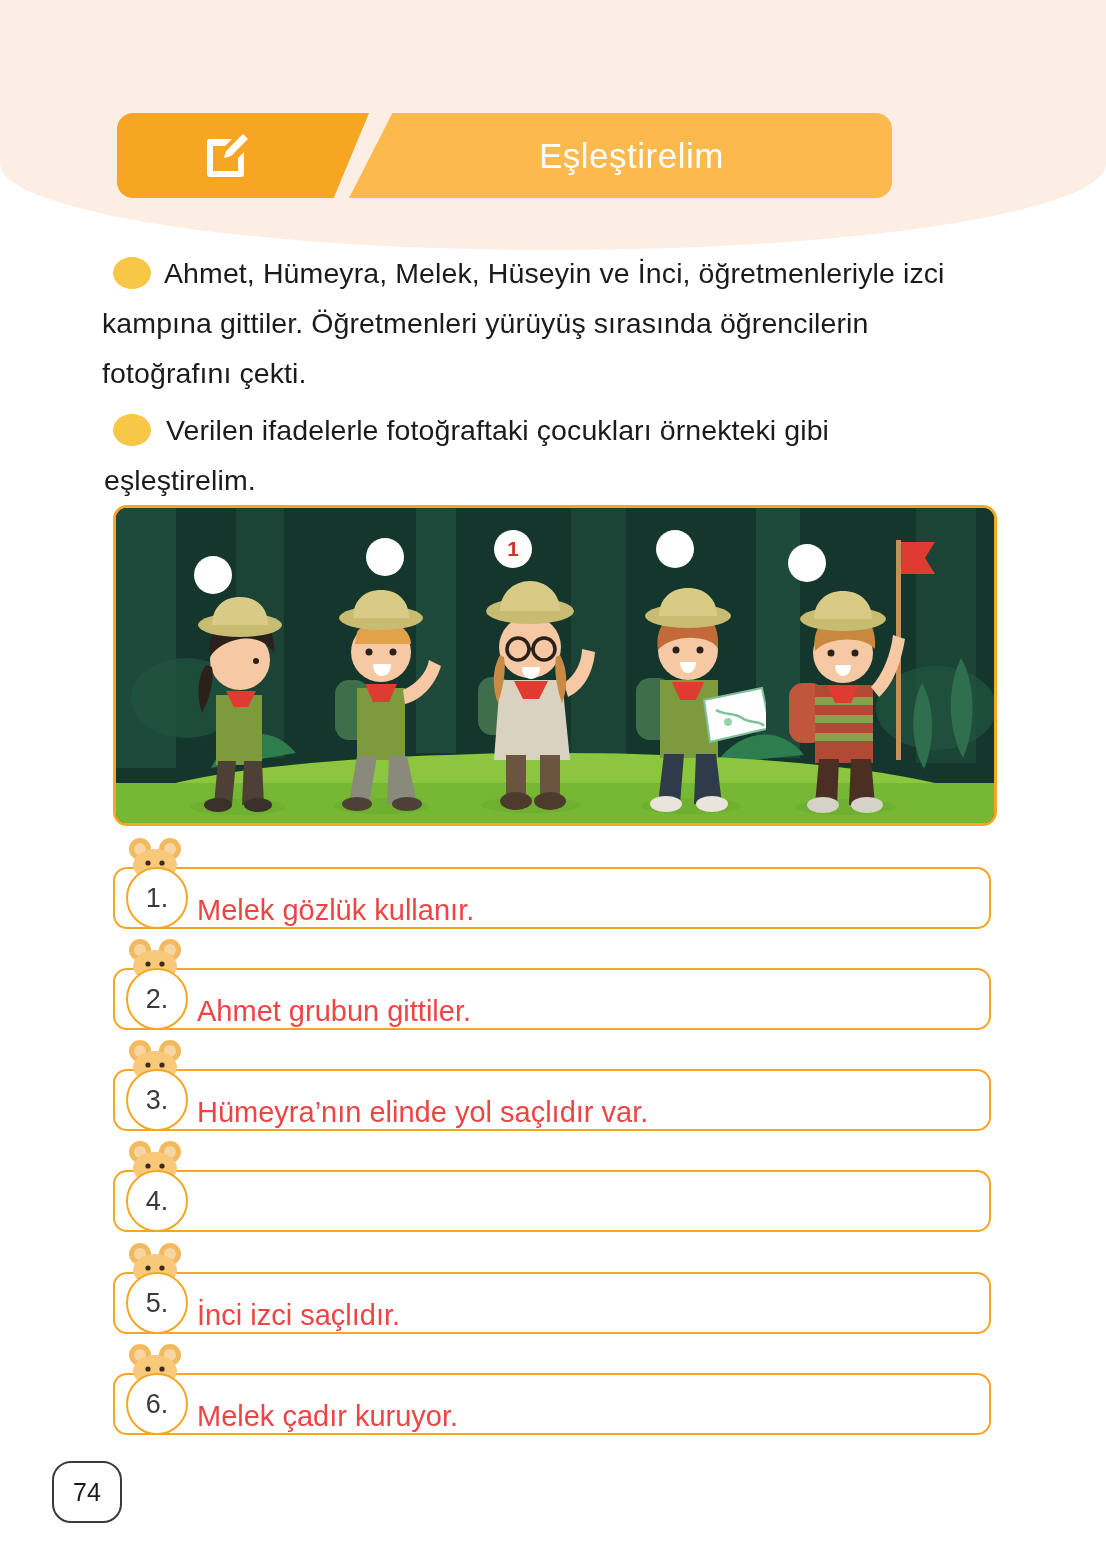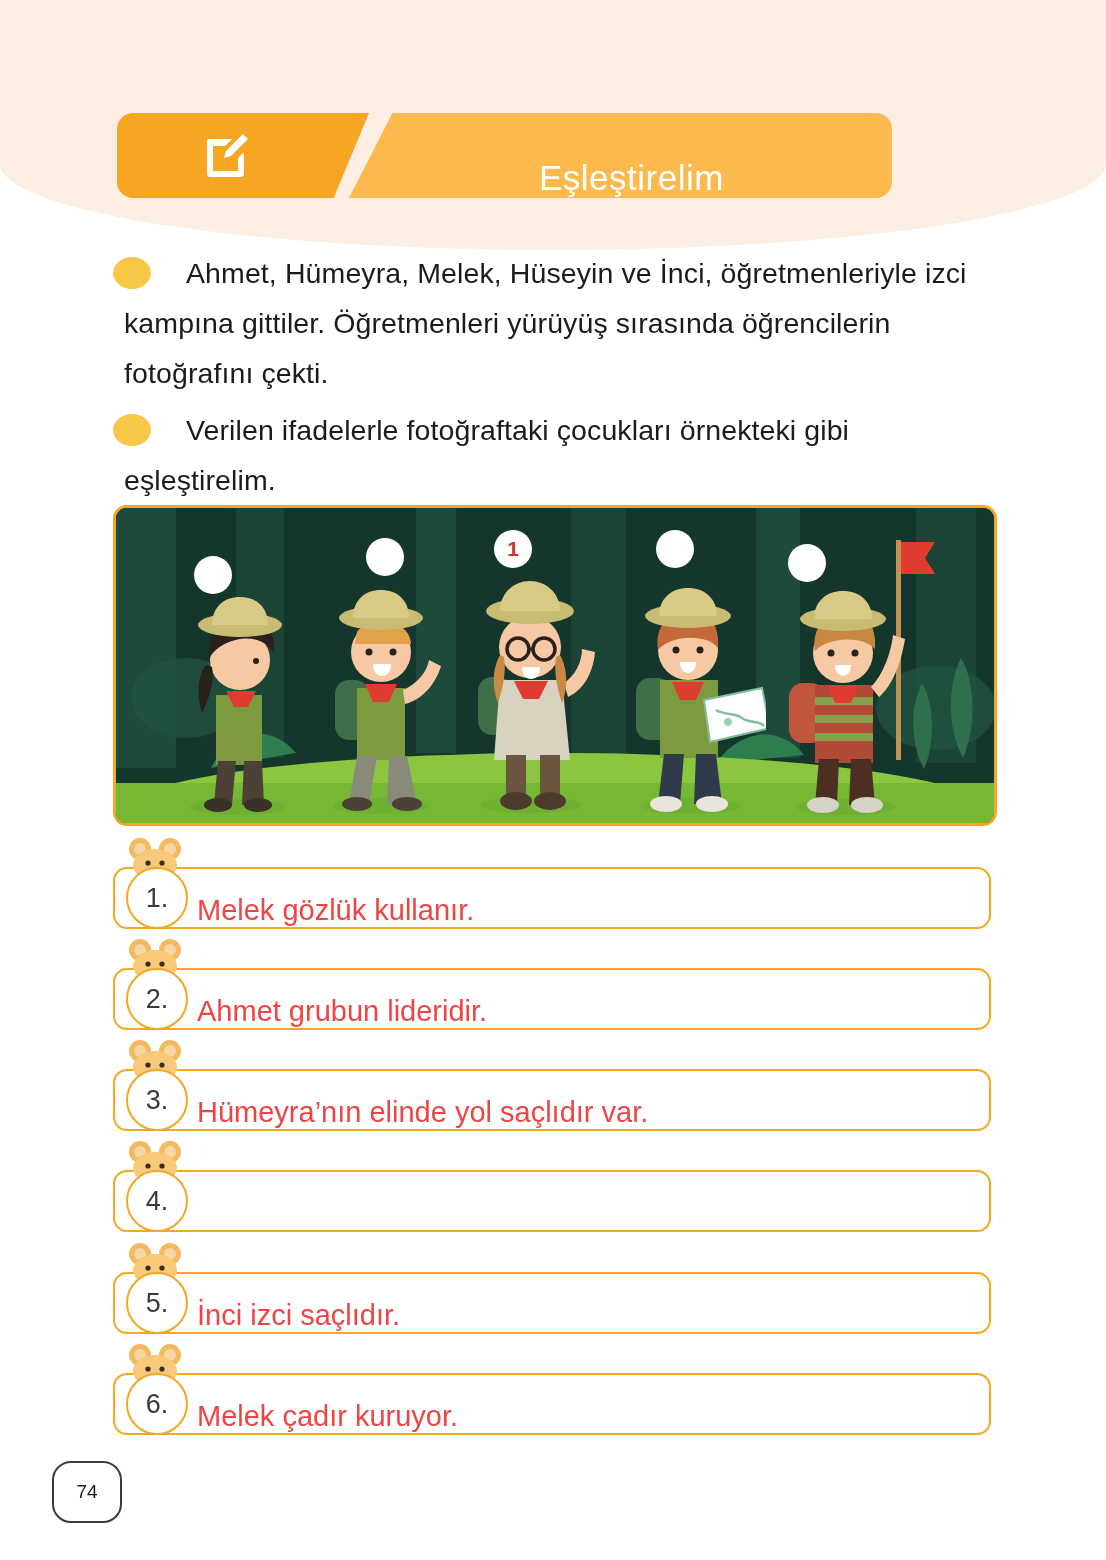--- a/index.html
+++ b/index.html
@@ -62,41 +62,41 @@
     position: absolute;
     left: 232px;
     top: 0;
     width: 543px;
     height: 85px;
     background: #fcb94d;
     border-top-right-radius: 16px;
     border-bottom-right-radius: 16px;
     clip-path: polygon(8% 0, 100% 0, 100% 100%, 0 100%);
     display: flex;
-    align-items: flex-end;
+    align-items: center;
     padding-left: 190px;
     box-sizing: border-box;
   }
   .banner-title {
     color: #ffffff;
     font-size: 35px;
     letter-spacing: .5px;
   }
   .pencil-icon svg { display: block; }
 
   
   .para {
     position: absolute;
     font-size: 28.5px;
     line-height: 50px;
     color: #1b1b1b;
     letter-spacing: .1px;
   }
-  .para-1 { left: 124px; top: 248px; width: 878px; }
-  .para-2 { left: 124px; top: 405px; width: 878px; }
+  .para-1 { left: 102px; top: 248px; width: 878px; }
+  .para-2 { left: 104px; top: 405px; width: 878px; }
   .para .indent { display: inline-block; width: 62px; }
   .bullet-dot {
     position: absolute;
     width: 38px;
     height: 32px;
     border-radius: 50%;
     background: #f9c746;
   }
   .bullet-1 { left: 113px; top: 257px; }
   .bullet-2 { left: 113px; top: 414px; }
@@ -196,21 +196,21 @@
     position: absolute;
     left: 52px;
     top: 1461px;
     width: 66px;
     height: 58px;
     border: 2.5px solid #3a3a3a;
     border-radius: 19px;
     display: flex;
     align-items: center;
     justify-content: center;
-    font-size: 19px;
+    font-size: 25px;
     color: #1b1b1b;
     background: #ffffff;
   }
 </style>
 </head>
 <body>
 
 <div class="top-band"></div>
 
 <div class="page">
@@ -383,21 +383,21 @@
         <circle cx="46" cy="14" r="11" fill="#f3b95f"></circle>
         <circle cx="16" cy="14" r="6" fill="#f7d6a4"></circle>
         <circle cx="46" cy="14" r="6" fill="#f7d6a4"></circle>
         <ellipse cx="31" cy="30" rx="22" ry="16" fill="#f7c978"></ellipse>
         <circle cx="24" cy="28" r="2.6" fill="#3a2b1d"></circle>
         <circle cx="38" cy="28" r="2.6" fill="#3a2b1d"></circle>
         <ellipse cx="31" cy="36" rx="3" ry="2.2" fill="#e0895e"></ellipse>
       </svg>
       <div class="num-bubble">2.</div>
     </div>
-    <div class="stmt-text">Ahmet grubun lideridir.</div>
+    <div class="stmt-text">Ahmet grubun gittiler.</div>
   </div>
 
   <div class="stmt" style="top:1069px;">
     <div class="mouse-badge">
       <svg width="62" height="46" viewBox="0 0 62 46">
         <circle cx="16" cy="14" r="11" fill="#f3b95f"></circle>
         <circle cx="46" cy="14" r="11" fill="#f3b95f"></circle>
         <circle cx="16" cy="14" r="6" fill="#f7d6a4"></circle>
         <circle cx="46" cy="14" r="6" fill="#f7d6a4"></circle>
         <ellipse cx="31" cy="30" rx="22" ry="16" fill="#f7c978"></ellipse>

